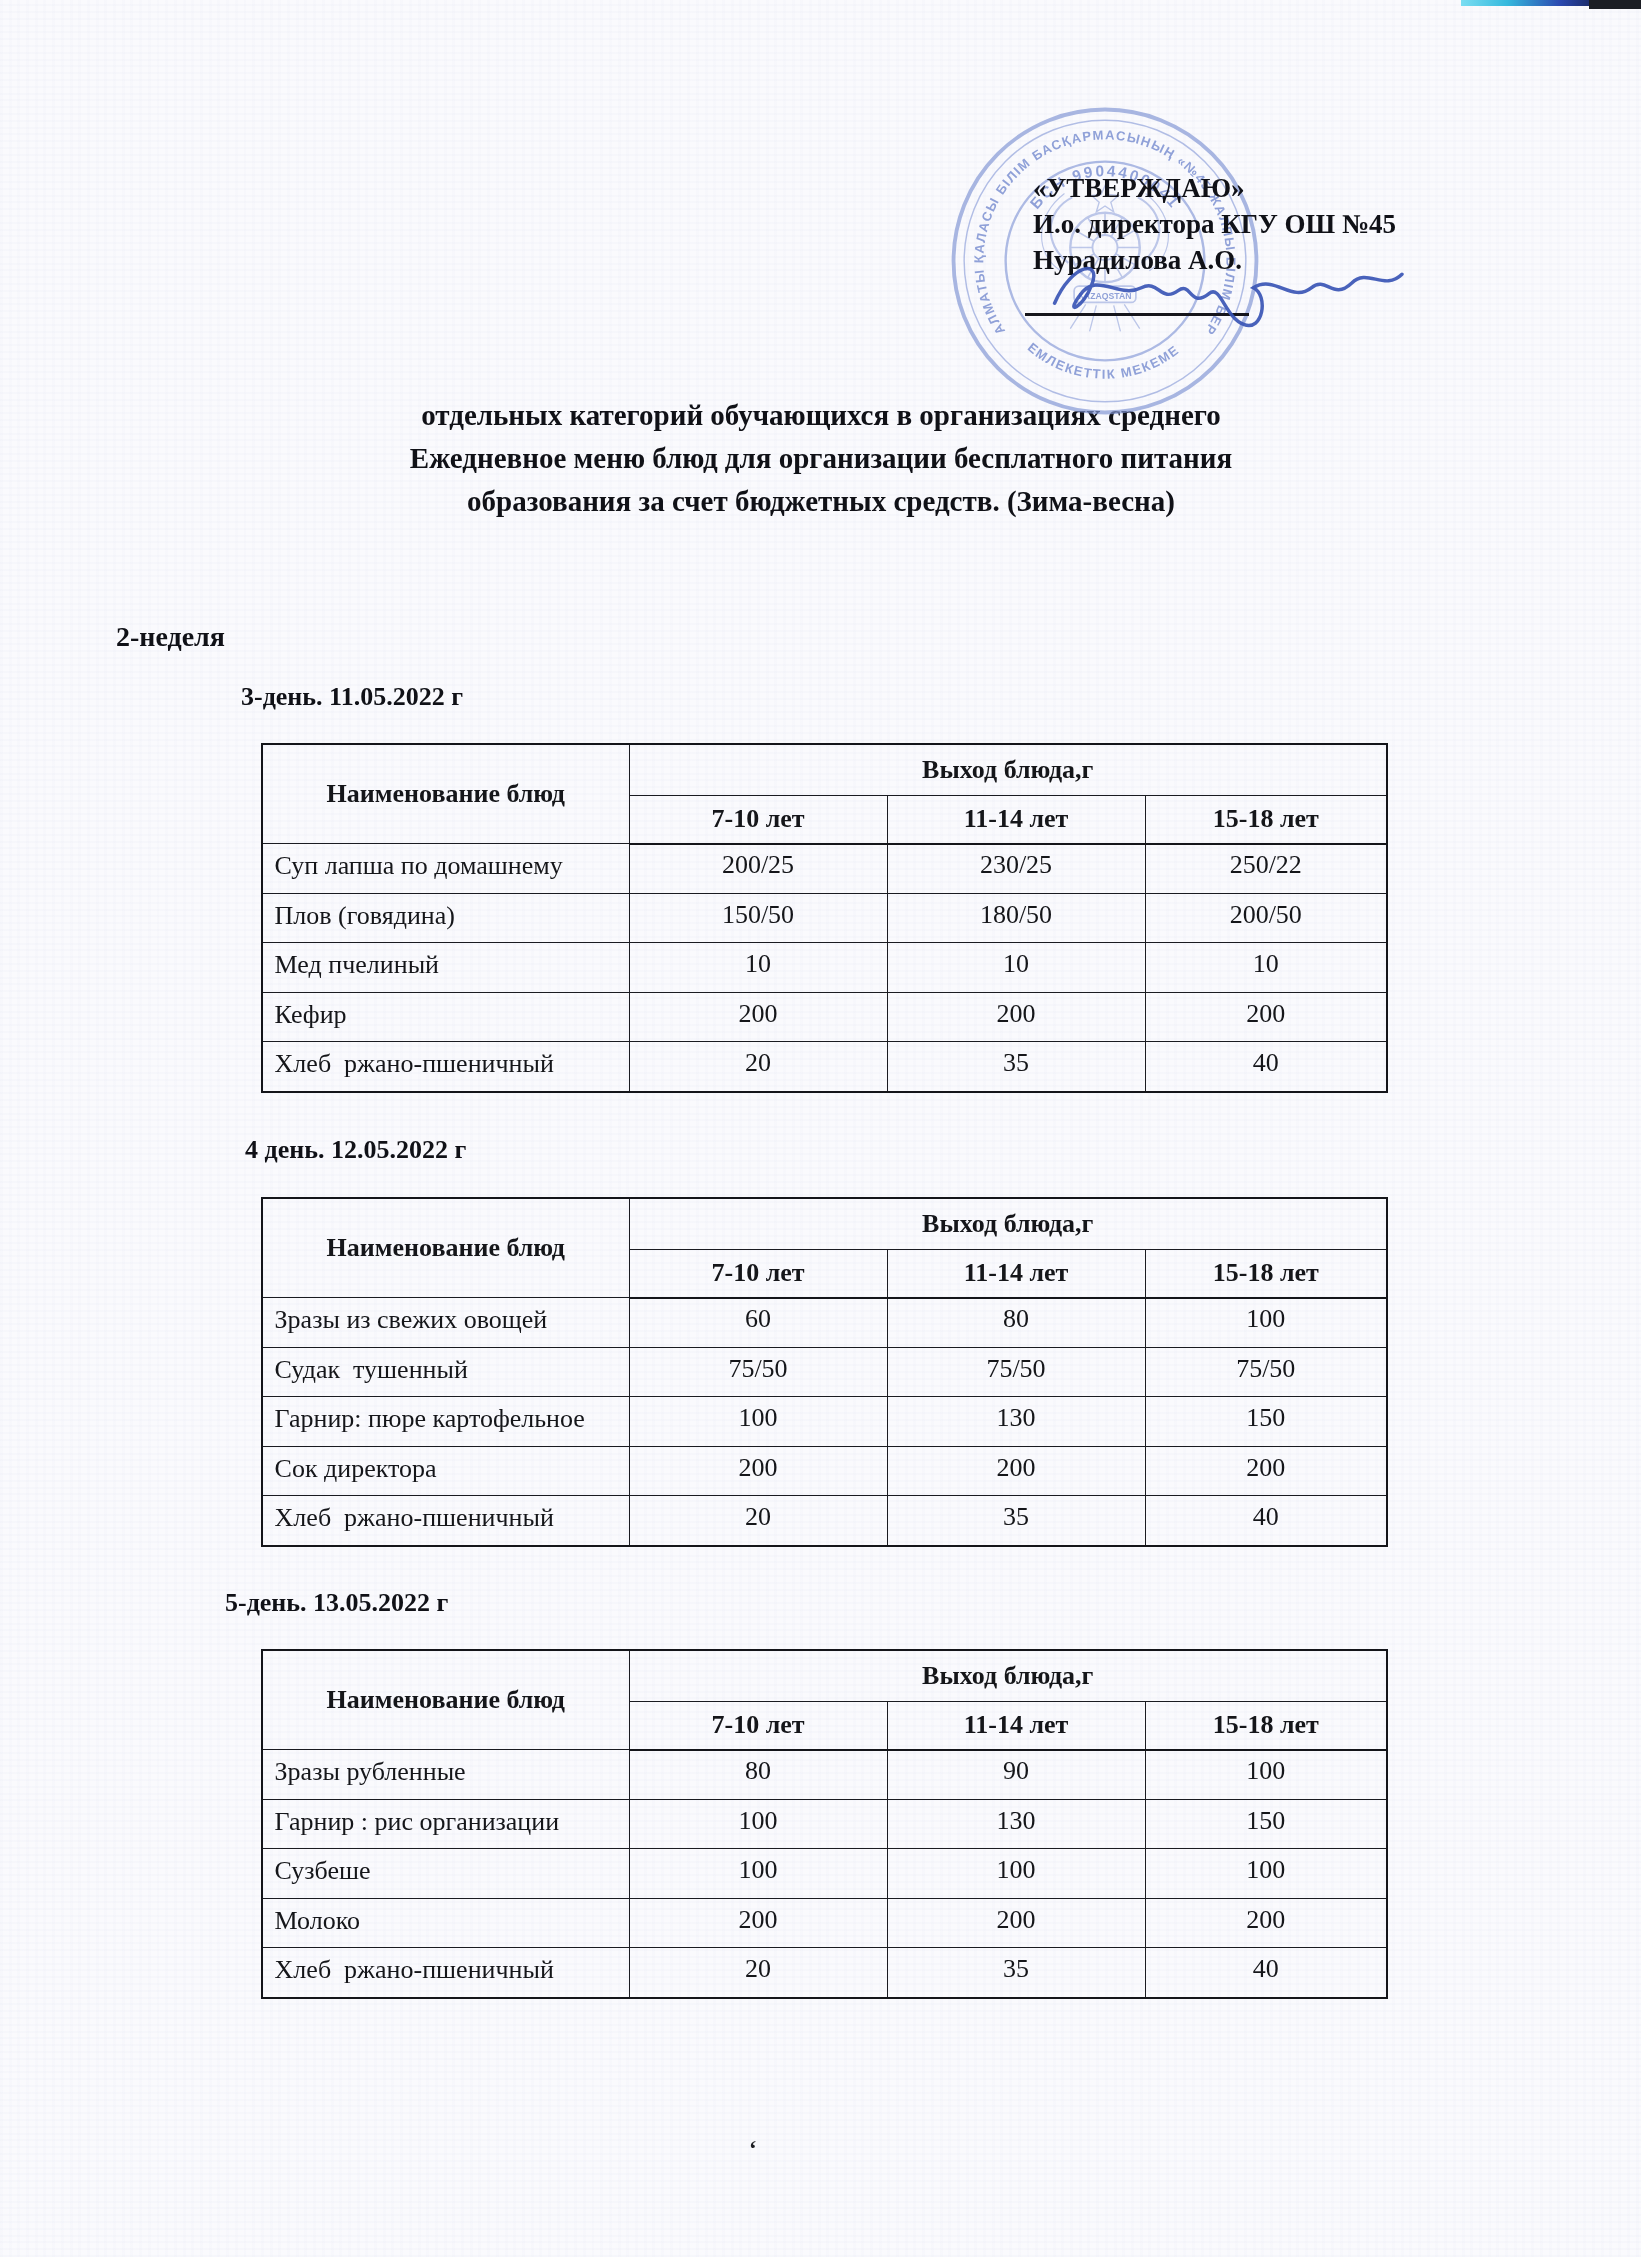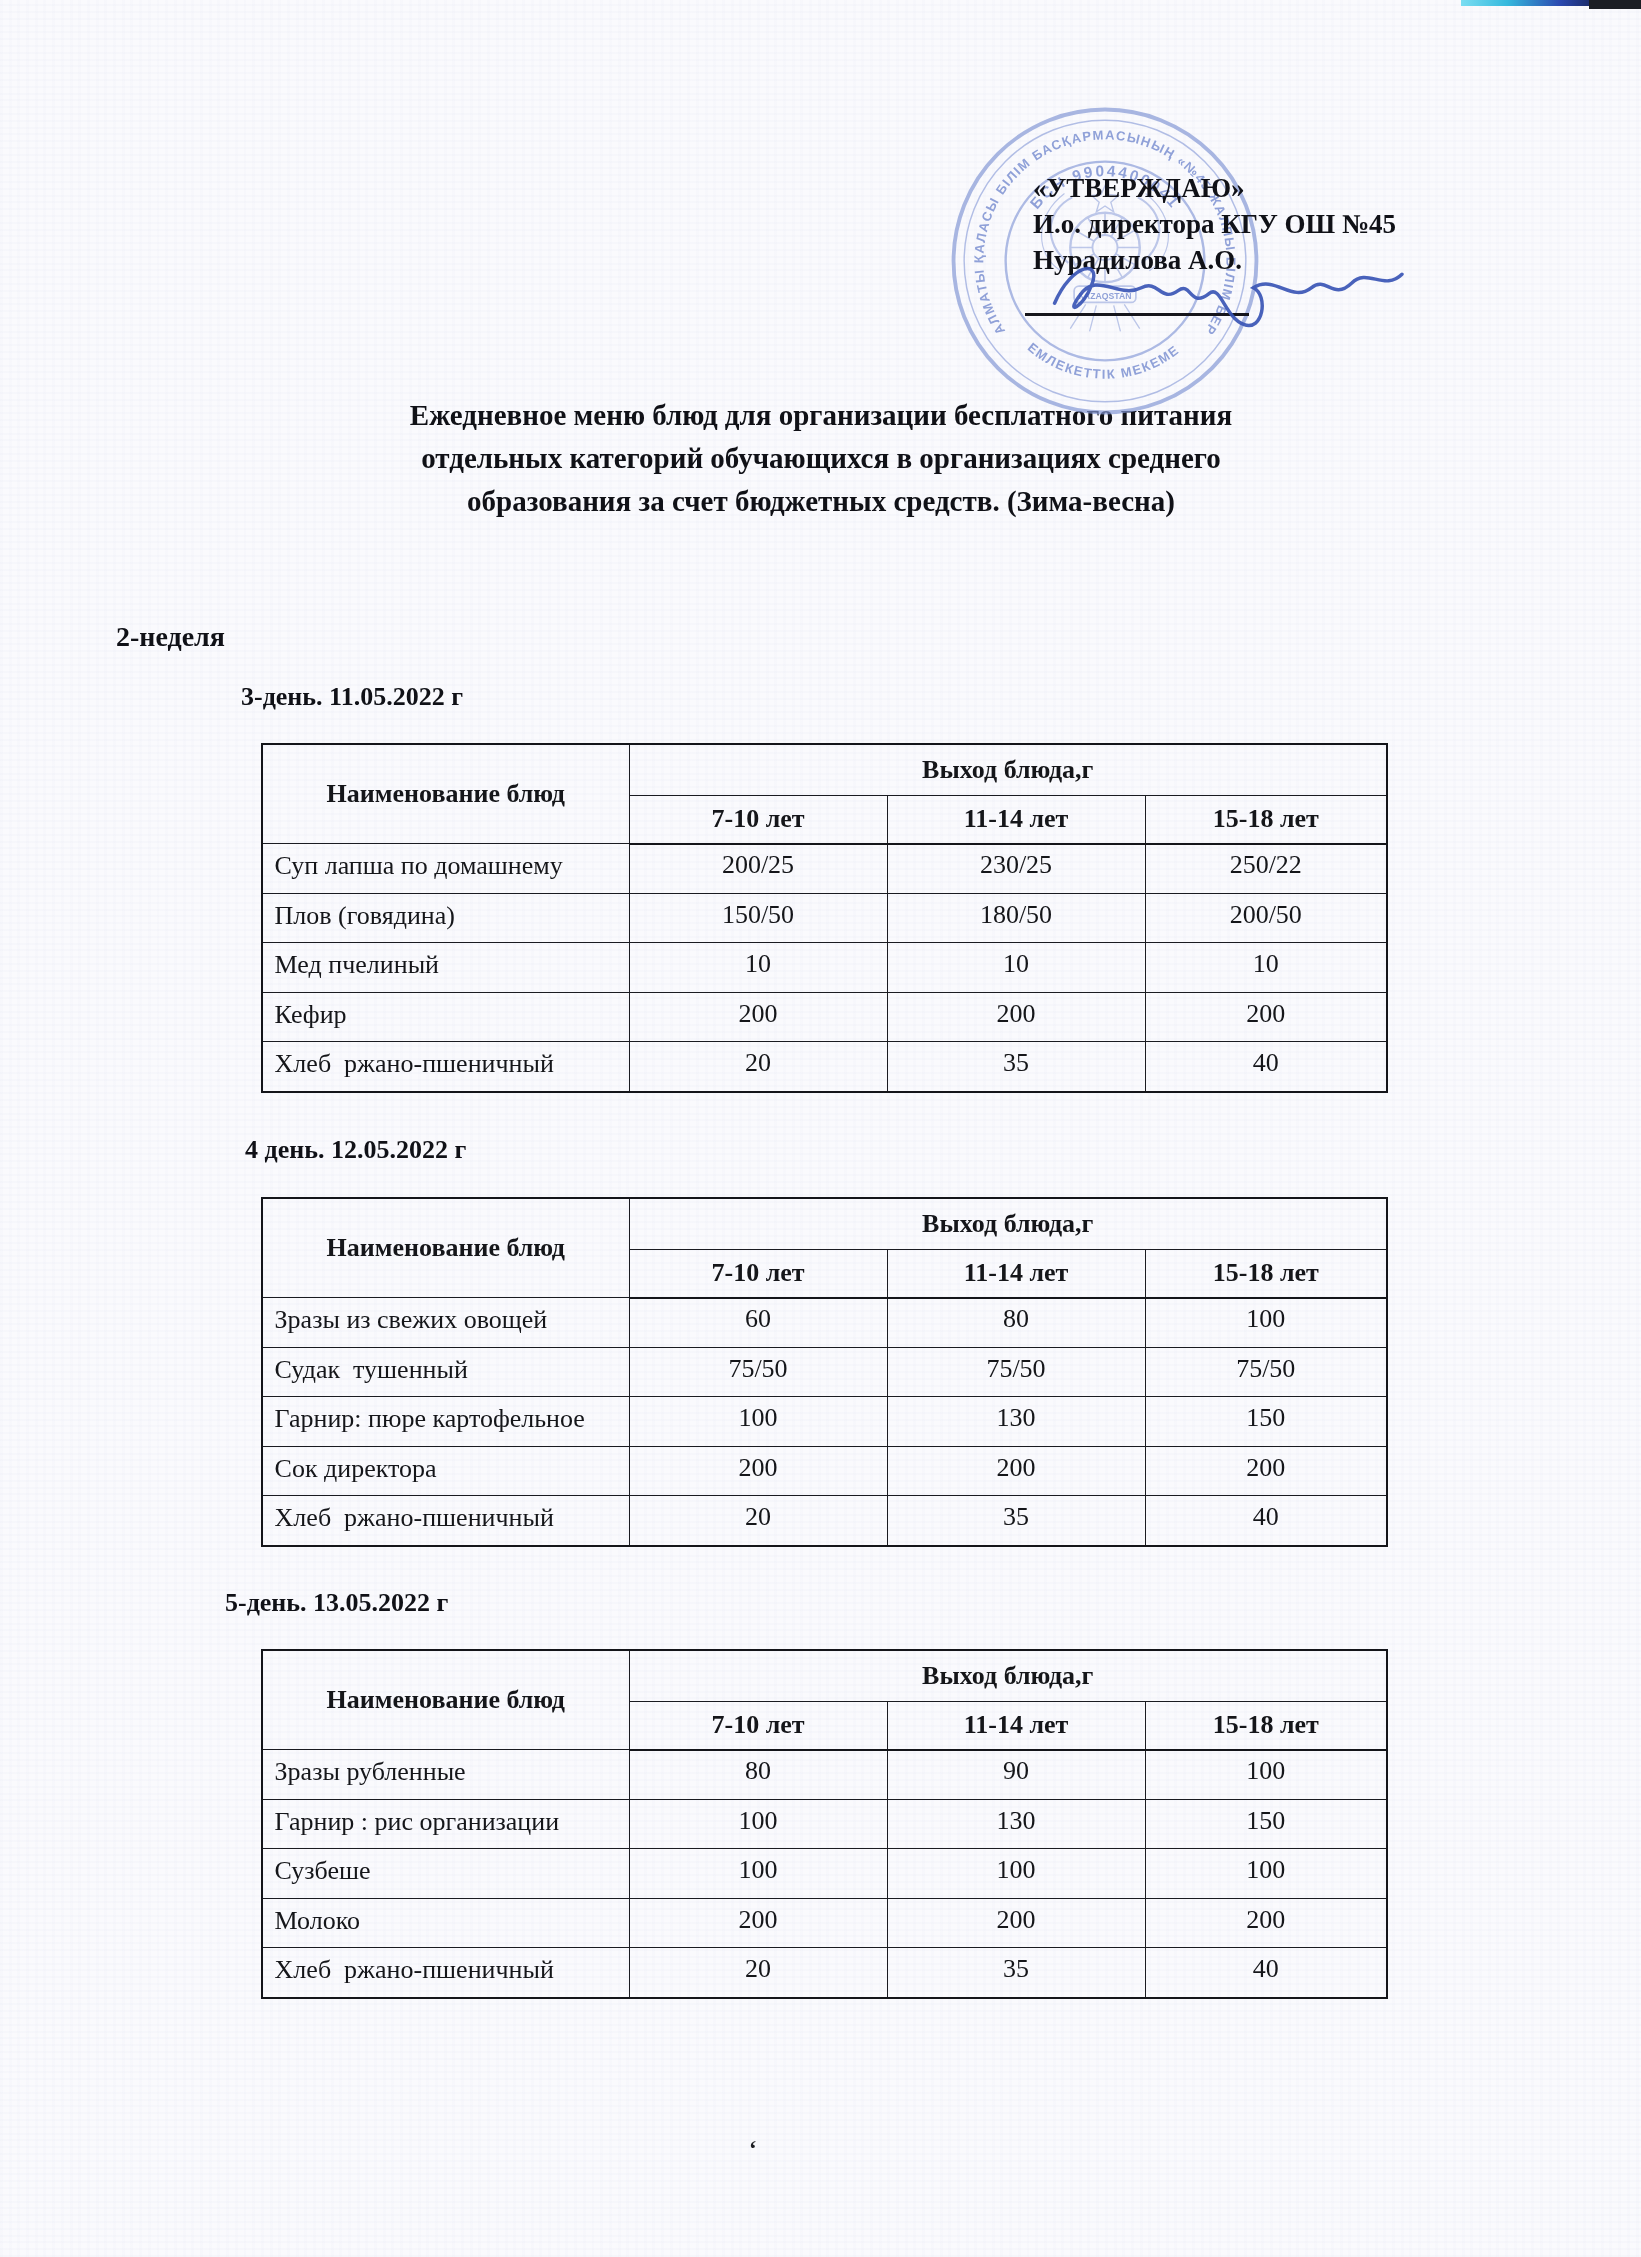--- a/index.html
+++ b/index.html
@@ -115,22 +115,22 @@
   </div>
   <div class="sig-line"></div>
   <svg class="signature" viewBox="0 0 400 100">
     <path d="M 12,58 C 30,16 62,12 50,40 C 42,62 22,72 38,50 C 56,24 78,54 102,42
              C 120,33 122,58 140,45 C 154,35 152,64 172,48 C 184,38 188,72 208,80
              C 228,88 234,50 218,42 C 240,28 258,58 278,42 C 294,29 300,56 320,37
              C 336,21 354,46 372,28" fill="none" stroke="#3a55b5" stroke-width="3.6" stroke-linecap="round" opacity="0.92"></path>
   </svg>
 
   <div class="doc-title">
+    <div>отдельных категорий обучающихся в организациях среднего</div>
     <div>Ежедневное меню блюд для организации бесплатного питания</div>
-    <div>отдельных категорий обучающихся в организациях среднего</div>
     <div>образования за счет бюджетных средств. (Зима-весна)</div>
   </div>
 
   <div class="week-heading">2-неделя</div>
 
   <div class="day-heading day-0">3-день. 11.05.2022 г</div>
   <table class="menu-table tbl-0">
     <colgroup>
         <col style="width:367px">
         <col style="width:258px">

